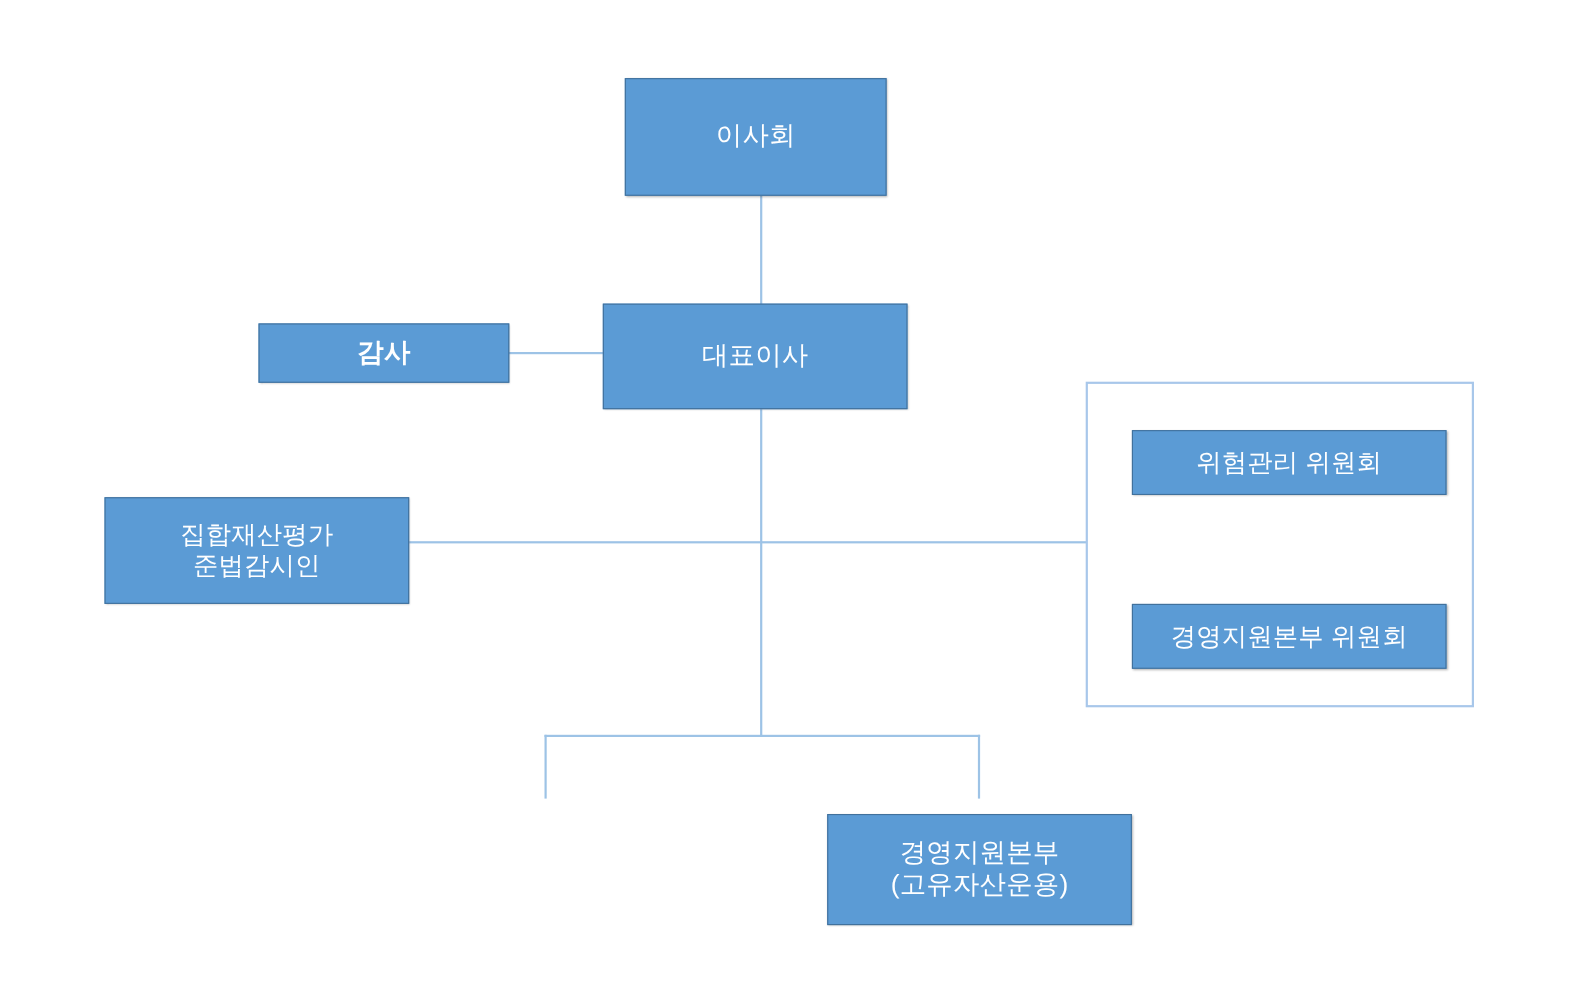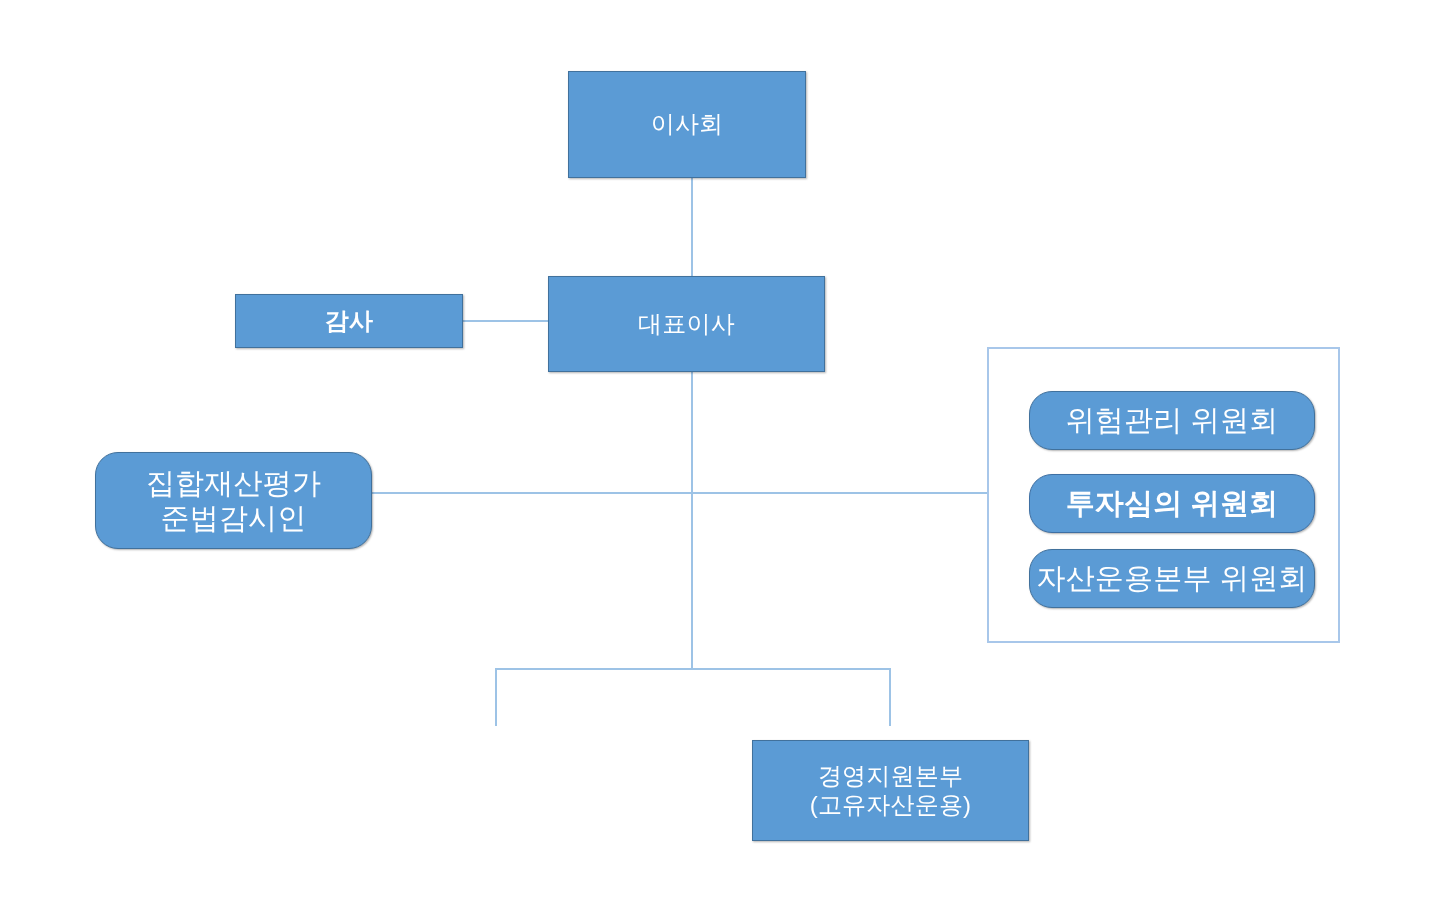--- a/index.html
+++ b/index.html
@@ -54,21 +54,21 @@
   }
   .node.plain-border {
     border: 1px solid #3E6FA3;
   }
   .node span { display: block; }
 
   .node.bold { font-weight: bold; }
 
   
   .f24 { font-size: 24px; }
-  .f23 { font-size: 29px; border-radius: 23px; }
+  .f23 { font-size: 23px; }
 
   
   #committee-group {
     position: absolute;
     box-sizing: border-box;
     border: 2px solid #A8C7EA;
     background: transparent;
   }
 </style>
 </head>
@@ -108,23 +108,20 @@
     <span>경영지원본부
 (고유자산운용)</span>
   </div>
 
   <div id="committee-group" style="left:987px; top:347px; width:353px; height:296px;">
 
     <div class="node f23" style="left:40px; top:42px; width:286px; height:59px;">
       <span>위험관리 위원회</span>
     </div>
 
-    <div class="node f23 bold plain-border" style="left:40px; top:125px; width:286px; height:59px;">
-      <span>투자심의 위원회</span>
-    </div>
 
     <div class="node f23" style="left:40px; top:200px; width:286px; height:59px;">
-      <span>자산운용본부 위원회</span>
+      <span>경영지원본부 위원회</span>
     </div>
 
   </div>
 
 </div>
 
 </body></html>

